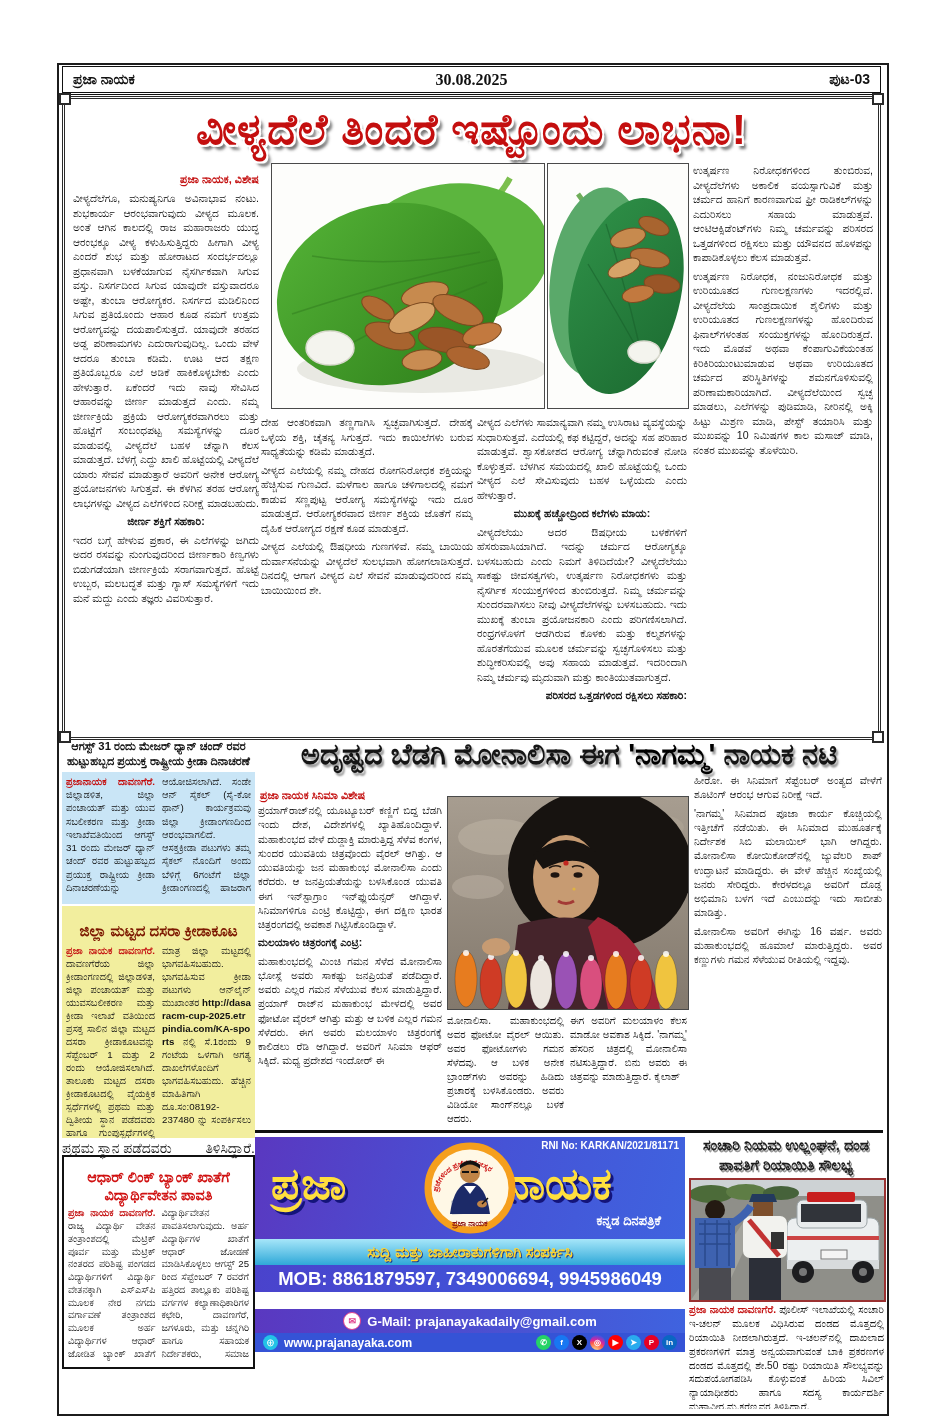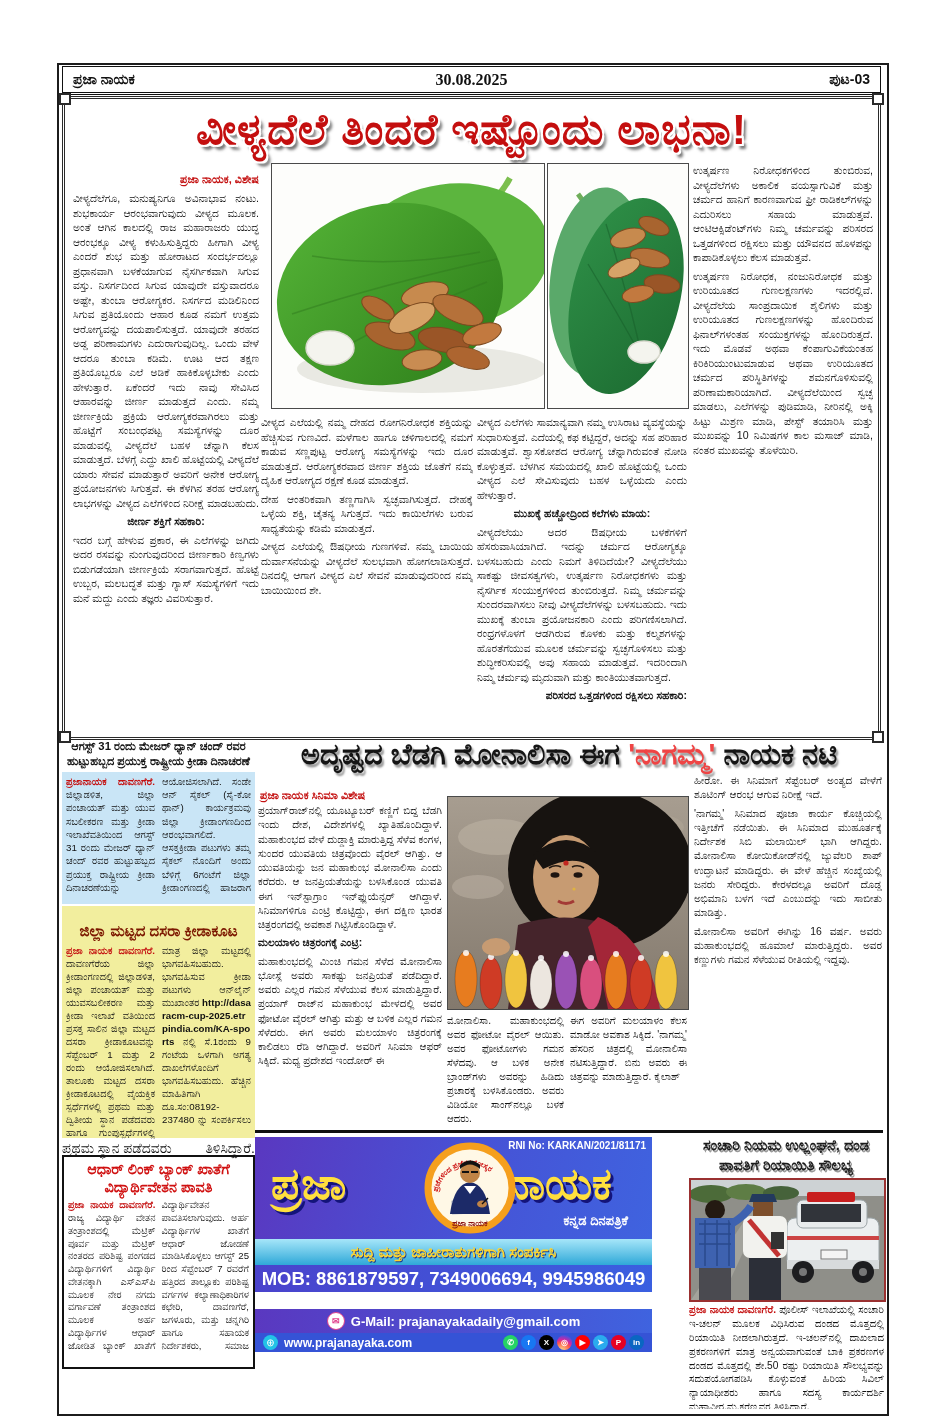--- a/index.html
+++ b/index.html
@@ -17,37 +17,37 @@
   .headline1{position:absolute;left:0;top:6px;width:100%;text-align:center;font-size:43px;font-weight:800;color:#c40f0f;letter-spacing:1px;
      text-shadow:-2px -2px 0 #fff,2px -2px 0 #fff,-2px 2px 0 #fff,2px 2px 0 #fff,4px 5px 3px rgba(70,70,70,.75);}
   .col{position:absolute;font-size:10.6px;line-height:1.37;text-align:justify;overflow:hidden;color:#141414;}
   .col p{margin:0 0 4px 0;}
   .subhead{font-weight:800;text-align:center;}
   .endbold{font-weight:800;text-align:right;}
   .byline{color:#c41111;font-weight:800;font-size:11px;}
   .photo{position:absolute;border:1px solid #4a4a4a;background:#fff;overflow:hidden;}
   
   .midhead{left:255px;top:738px;width:628px;text-align:center;font-size:29px;font-weight:800;color:#151515;text-shadow:2px 3px 2px #9a9a9a;}
-  .midhead .red{color:#ef4444;}
+  .midhead .red{color:#000000;}
   .thickline{left:255px;top:1130px;width:628px;height:3px;background:#101010;}
   
   .spHead{left:62px;top:739px;width:193px;font-weight:800;font-size:11.3px;text-align:center;line-height:1.35;color:#101010;}
   .blueBox{left:62px;top:772px;width:193px;height:132px;background:#c9e5f6;padding:3px 4px;box-sizing:border-box;}
   .twoCol{column-count:2;column-gap:7px;font-size:9.8px;line-height:1.35;text-align:justify;height:100%;overflow:hidden;}
   .yellowBox{left:62px;top:906px;width:193px;height:232px;background:#f2ee9e;padding:14px 4px;box-sizing:border-box;}
   .yHead{font-size:15px;font-weight:800;color:#7c1800;text-align:center;margin:2px 0 4px;}
   .yBody{column-count:2;column-gap:7px;font-size:9.7px;line-height:1.34;text-align:justify;height:198px;overflow:hidden;}
   .urlBold{font-weight:800;word-break:break-all;}
   .tailLine{left:62px;top:1140px;width:193px;display:flex;justify-content:space-between;font-size:14px;}
-  .scholBox{left:62px;top:1155px;width:193px;height:214px;border:2px solid #111;padding:2px 4px;box-sizing:border-box;}
+  .scholBox{left:62px;top:1155px;width:193px;height:214px;border:2px solid #111;padding:10px 4px;box-sizing:border-box;}
   .sHead{color:#d01111;font-weight:800;font-size:14.5px;text-align:center;line-height:1.25;margin:1px 0 3px;}
   .sBody{column-count:2;column-gap:6px;font-size:9.6px;line-height:1.33;text-align:justify;height:158px;overflow:hidden;}
   .leadin{color:#c41111;font-weight:800;}
   
-  .ad{left:255px;top:1137px;width:397px;height:215px;overflow:hidden;}
+  .ad{left:255px;top:1137px;width:430px;height:215px;overflow:hidden;}
   .adTop{position:absolute;left:0;top:0;width:100%;height:102px;background:linear-gradient(105deg,#5a38c0 0%,#4653d6 55%,#3f63df 100%);}
   .rni{position:absolute;right:6px;top:3px;font-size:10px;font-weight:800;color:#fff;}
   .adName{position:absolute;font-size:44px;font-weight:800;color:#ffdf3d;text-shadow:3px 3px 0 #14147a;}
   .tagline{position:absolute;right:24px;top:76px;font-size:13px;font-weight:800;color:#fff;}
   .adBand{position:absolute;left:0;top:102px;width:100%;height:26px;line-height:26px;text-align:center;background:linear-gradient(180deg,#a6e6f9,#2fa8d8);
       color:#ffd52e;font-weight:800;font-size:15px;text-shadow:1px 1px 0 #1b3d8f;}
   .adMob{position:absolute;left:0;top:128px;width:100%;height:27px;line-height:27px;text-align:center;background:linear-gradient(90deg,#4a43cc,#3a5fe0);
       color:#fff;font-weight:800;font-size:18.5px;}
   .adAddr{position:absolute;left:0;top:155px;width:100%;height:17px;line-height:17px;text-align:center;background:#4348cf;color:#ffd52e;font-weight:700;font-size:9px;}
   .adMail{position:absolute;left:0;top:172px;width:100%;height:24px;background:linear-gradient(90deg,#5a38c0,#3f63df);display:flex;align-items:center;justify-content:center;gap:6px;color:#fff;font-weight:800;font-size:13px;}
@@ -137,22 +137,22 @@
         <ellipse cx="96" cy="188" rx="16" ry="11" fill="#f4f4ee" stroke="#d8d8cd" stroke-width="1.5"></ellipse>
       </svg>
     </div>
 
     <div class="col" style="left:8px;top:92px;width:186px;height:538px;">
       <p>ವೀಳ್ಯದೆಲೆಗೂ, ಮನುಷ್ಯನಿಗೂ ಅವಿನಾಭಾವ ನಂಟು. ಶುಭಕಾರ್ಯ ಆರಂಭವಾಗುವುದು ವೀಳ್ಯದ ಮೂಲಕ. ಅಂತೆ ಆಗಿನ ಕಾಲದಲ್ಲಿ ರಾಜ ಮಹಾರಾಜರು ಯುದ್ಧ ಆರಂಭಕ್ಕೂ ವೀಳ್ಯ ಕಳುಹಿಸುತ್ತಿದ್ದರು ಹೀಗಾಗಿ ವೀಳ್ಯ ಎಂದರೆ ಶುಭ ಮತ್ತು ಹೋರಾಟದ ಸಂದರ್ಭದಲ್ಲೂ ಪ್ರಧಾನವಾಗಿ ಬಳಕೆಯಾಗುವ ನೈಸರ್ಗಿಕವಾಗಿ ಸಿಗುವ ವಸ್ತು. ನಿಸರ್ಗದಿಂದ ಸಿಗುವ ಯಾವುದೇ ವಸ್ತುವಾದರೂ ಅಷ್ಟೇ, ತುಂಬಾ ಆರೋಗ್ಯಕರ. ನಿಸರ್ಗದ ಮಡಿಲಿನಿಂದ ಸಿಗುವ ಪ್ರತಿಯೊಂದು ಆಹಾರ ಕೂಡ ನಮಗೆ ಉತ್ತಮ ಆರೋಗ್ಯವನ್ನು ದಯಪಾಲಿಸುತ್ತದೆ. ಯಾವುದೇ ತರಹದ ಅಡ್ಡ ಪರಿಣಾಮಗಳು ಎದುರಾಗುವುದಿಲ್ಲ. ಒಂದು ವೇಳೆ ಆದರೂ ತುಂಬಾ ಕಡಿಮೆ. ಊಟ ಆದ ತಕ್ಷಣ ಪ್ರತಿಯೊಬ್ಬರೂ ಎಲೆ ಅಡಿಕೆ ಹಾಕಿಕೊಳ್ಳಬೇಕು ಎಂದು ಹೇಳುತ್ತಾರೆ. ಏಕೆಂದರೆ ಇದು ನಾವು ಸೇವಿಸಿದ ಆಹಾರವನ್ನು ಜೀರ್ಣ ಮಾಡುತ್ತದೆ ಎಂದು. ನಮ್ಮ ಜೀರ್ಣಕ್ರಿಯೆ ಪ್ರಕ್ರಿಯೆ ಆರೋಗ್ಯಕರವಾಗಿರಲು ಮತ್ತು ಹೊಟ್ಟೆಗೆ ಸಂಬಂಧಪಟ್ಟ ಸಮಸ್ಯೆಗಳನ್ನು ದೂರ ಮಾಡುವಲ್ಲಿ ವೀಳ್ಯದೆಲೆ ಬಹಳ ಚೆನ್ನಾಗಿ ಕೆಲಸ ಮಾಡುತ್ತದೆ. ಬೆಳಗ್ಗೆ ಎದ್ದು ಖಾಲಿ ಹೊಟ್ಟೆಯಲ್ಲಿ ವೀಳ್ಯದೆಲೆ ಯಾರು ಸೇವನೆ ಮಾಡುತ್ತಾರೆ ಅವರಿಗೆ ಅನೇಕ ಆರೋಗ್ಯ ಪ್ರಯೋಜನಗಳು ಸಿಗುತ್ತವೆ. ಈ ಕೆಳಗಿನ ತರಹ ಆರೋಗ್ಯ ಲಾಭಗಳನ್ನು ವೀಳ್ಯದ ಎಲೆಗಳಿಂದ ನಿರೀಕ್ಷೆ ಮಾಡಬಹುದು.</p>
       <p class="subhead">ಜೀರ್ಣ ಶಕ್ತಿಗೆ ಸಹಕಾರಿ:</p>
       <p>ಇದರ ಬಗ್ಗೆ ಹೇಳುವ ಪ್ರಕಾರ, ಈ ಎಲೆಗಳನ್ನು ಜಗಿದು ಅದರ ರಸವನ್ನು ನುಂಗುವುದರಿಂದ ಜೀರ್ಣಕಾರಿ ಕಿಣ್ವಗಳು ಬಿಡುಗಡೆಯಾಗಿ ಜೀರ್ಣಕ್ರಿಯೆ ಸರಾಗವಾಗುತ್ತದೆ. ಹೊಟ್ಟೆ ಉಬ್ಬರ, ಮಲಬದ್ಧತೆ ಮತ್ತು ಗ್ಯಾಸ್ ಸಮಸ್ಯೆಗಳಿಗೆ ಇದು ಮನೆ ಮದ್ದು ಎಂದು ತಜ್ಞರು ವಿವರಿಸುತ್ತಾರೆ.</p>
     </div>
     <div class="col" style="left:196px;top:316px;width:212px;height:314px;">
+      <p>ದೇಹ ಆಂತರಿಕವಾಗಿ ತಣ್ಣಗಾಗಿಸಿ ಸ್ವಚ್ಛವಾಗಿಸುತ್ತದೆ. ದೇಹಕ್ಕೆ ಒಳ್ಳೆಯ ಶಕ್ತಿ, ಚೈತನ್ಯ ಸಿಗುತ್ತದೆ. ಇದು ಕಾಯಿಲೆಗಳು ಬರುವ ಸಾಧ್ಯತೆಯನ್ನು ಕಡಿಮೆ ಮಾಡುತ್ತದೆ.</p>
       <p>ವೀಳ್ಯದ ಎಲೆಯಲ್ಲಿ ನಮ್ಮ ದೇಹದ ರೋಗನಿರೋಧಕ ಶಕ್ತಿಯನ್ನು ಹೆಚ್ಚಿಸುವ ಗುಣವಿದೆ. ಮಳೆಗಾಲ ಹಾಗೂ ಚಳಿಗಾಲದಲ್ಲಿ ನಮಗೆ ಕಾಡುವ ಸಣ್ಣಪುಟ್ಟ ಆರೋಗ್ಯ ಸಮಸ್ಯೆಗಳನ್ನು ಇದು ದೂರ ಮಾಡುತ್ತದೆ. ಆರೋಗ್ಯಕರವಾದ ಜೀರ್ಣ ಶಕ್ತಿಯ ಜೊತೆಗೆ ನಮ್ಮ ದೈಹಿಕ ಆರೋಗ್ಯದ ರಕ್ಷಣೆ ಕೂಡ ಮಾಡುತ್ತದೆ.</p>
-      <p>ದೇಹ ಆಂತರಿಕವಾಗಿ ತಣ್ಣಗಾಗಿಸಿ ಸ್ವಚ್ಛವಾಗಿಸುತ್ತದೆ. ದೇಹಕ್ಕೆ ಒಳ್ಳೆಯ ಶಕ್ತಿ, ಚೈತನ್ಯ ಸಿಗುತ್ತದೆ. ಇದು ಕಾಯಿಲೆಗಳು ಬರುವ ಸಾಧ್ಯತೆಯನ್ನು ಕಡಿಮೆ ಮಾಡುತ್ತದೆ.</p>
       <p>ವೀಳ್ಯದ ಎಲೆಯಲ್ಲಿ ಔಷಧೀಯ ಗುಣಗಳಿವೆ. ನಮ್ಮ ಬಾಯಿಯ ದುರ್ವಾಸನೆಯನ್ನು ವೀಳ್ಯದೆಲೆ ಸುಲಭವಾಗಿ ಹೋಗಲಾಡಿಸುತ್ತದೆ. ದಿನದಲ್ಲಿ ಆಗಾಗ ವೀಳ್ಯದ ಎಲೆ ಸೇವನೆ ಮಾಡುವುದರಿಂದ ನಮ್ಮ ಬಾಯಿಯಿಂದ ಶೇ.</p>
     </div>
     <div class="col" style="left:412px;top:316px;width:210px;height:314px;">
       <p>ವೀಳ್ಯದ ಎಲೆಗಳು ಸಾಮಾನ್ಯವಾಗಿ ನಮ್ಮ ಉಸಿರಾಟ ವ್ಯವಸ್ಥೆಯನ್ನು ಸುಧಾರಿಸುತ್ತವೆ. ಎದೆಯಲ್ಲಿ ಕಫ ಕಟ್ಟಿದ್ದರೆ, ಅದನ್ನು ಸಹ ಪರಿಹಾರ ಮಾಡುತ್ತವೆ. ಶ್ವಾಸಕೋಶದ ಆರೋಗ್ಯ ಚೆನ್ನಾಗಿರುವಂತೆ ನೋಡಿ ಕೊಳ್ಳುತ್ತವೆ. ಬೆಳಗಿನ ಸಮಯದಲ್ಲಿ ಖಾಲಿ ಹೊಟ್ಟೆಯಲ್ಲಿ ಒಂದು ವೀಳ್ಯದ ಎಲೆ ಸೇವಿಸುವುದು ಬಹಳ ಒಳ್ಳೆಯದು ಎಂದು ಹೇಳುತ್ತಾರೆ.</p>
       <p class="subhead">ಮುಖಕ್ಕೆ ಹಚ್ಚೋದ್ರಿಂದ ಕಲೆಗಳು ಮಾಯ:</p>
       <p>ವೀಳ್ಯದೆಲೆಯು ಅದರ ಔಷಧೀಯ ಬಳಕೆಗಳಿಗೆ ಹೆಸರುವಾಸಿಯಾಗಿದೆ. ಇದನ್ನು ಚರ್ಮದ ಆರೋಗ್ಯಕ್ಕೂ ಬಳಸಬಹುದು ಎಂದು ನಿಮಗೆ ತಿಳಿದಿದೆಯೇ? ವೀಳ್ಯದೆಲೆಯು ಸಾಕಷ್ಟು ಜೀವಸತ್ವಗಳು, ಉತ್ಕರ್ಷಣ ನಿರೋಧಕಗಳು ಮತ್ತು ನೈಸರ್ಗಿಕ ಸಂಯುಕ್ತಗಳಿಂದ ತುಂಬಿರುತ್ತದೆ. ನಿಮ್ಮ ಚರ್ಮವನ್ನು ಸುಂದರವಾಗಿಸಲು ನೀವು ವೀಳ್ಯದೆಲೆಗಳನ್ನು ಬಳಸಬಹುದು. ಇದು ಮುಖಕ್ಕೆ ತುಂಬಾ ಪ್ರಯೋಜನಕಾರಿ ಎಂದು ಪರಿಗಣಿಸಲಾಗಿದೆ. ರಂಧ್ರಗಳೊಳಗೆ ಆಡಗಿರುವ ಕೊಳಕು ಮತ್ತು ಕಲ್ಮಶಗಳನ್ನು ಹೊರತೆಗೆಯುವ ಮೂಲಕ ಚರ್ಮವನ್ನು ಸ್ವಚ್ಛಗೊಳಿಸಲು ಮತ್ತು ಶುದ್ಧೀಕರಿಸುವಲ್ಲಿ ಅವು ಸಹಾಯ ಮಾಡುತ್ತವೆ. ಇದರಿಂದಾಗಿ ನಿಮ್ಮ ಚರ್ಮವು ಮೃದುವಾಗಿ ಮತ್ತು ಕಾಂತಿಯುತವಾಗುತ್ತದೆ.</p>
       <p class="endbold">ಪರಿಸರದ ಒತ್ತಡಗಳಿಂದ ರಕ್ಷಿಸಲು ಸಹಕಾರಿ:</p>
     </div>
     <div class="col" style="left:628px;top:64px;width:180px;height:566px;">
       <p>ಉತ್ಕರ್ಷಣ ನಿರೋಧಕಗಳಿಂದ ತುಂಬಿರುವ, ವೀಳ್ಯದೆಲೆಗಳು ಅಕಾಲಿಕ ವಯಸ್ಸಾಗುವಿಕೆ ಮತ್ತು ಚರ್ಮದ ಹಾನಿಗೆ ಕಾರಣವಾಗುವ ಫ್ರೀ ರಾಡಿಕಲ್‌ಗಳನ್ನು ಎದುರಿಸಲು ಸಹಾಯ ಮಾಡುತ್ತವೆ. ಆಂಟಿಆಕ್ಸಿಡೆಂಟ್‌ಗಳು ನಿಮ್ಮ ಚರ್ಮವನ್ನು ಪರಿಸರದ ಒತ್ತಡಗಳಿಂದ ರಕ್ಷಿಸಲು ಮತ್ತು ಯೌವನದ ಹೊಳಪನ್ನು ಕಾಪಾಡಿಕೊಳ್ಳಲು ಕೆಲಸ ಮಾಡುತ್ತವೆ.</p>

